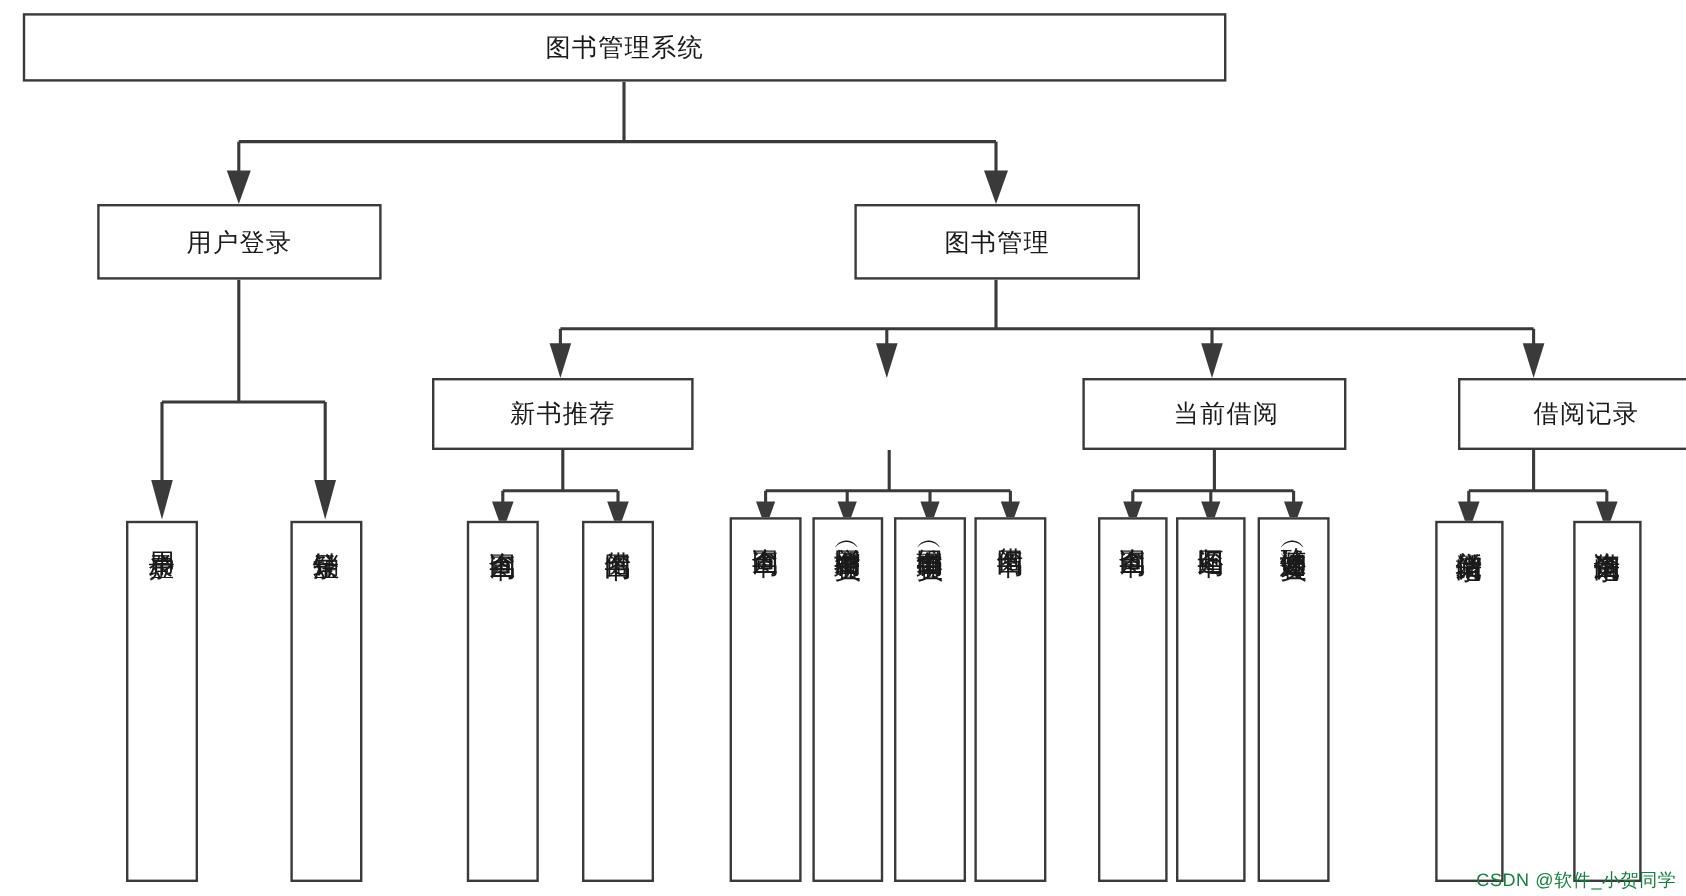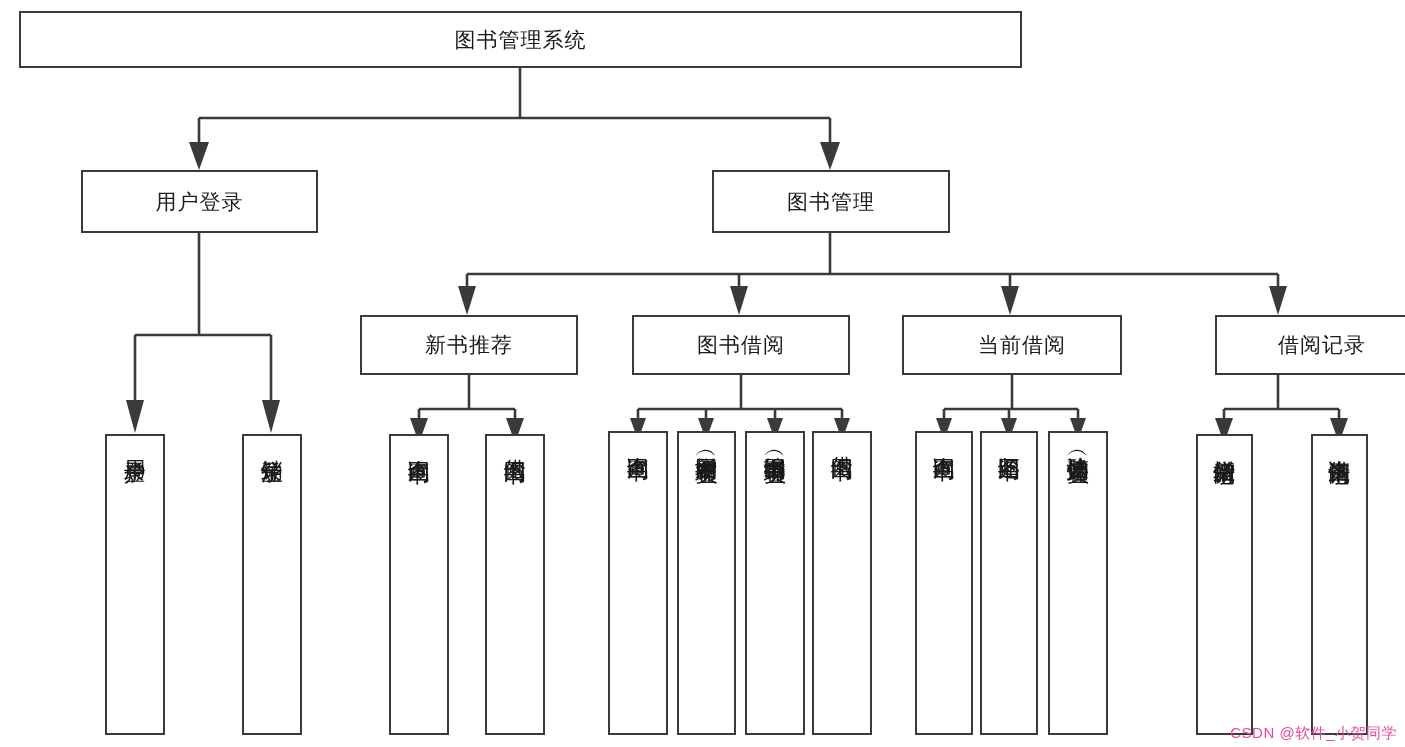--- a/index.html
+++ b/index.html
@@ -18,21 +18,21 @@
   .node.horiz{font-size:21px;letter-spacing:1px;}
   .node.vert{
     writing-mode:vertical-rl;text-orientation:upright;
     font-size:22px;line-height:1.06;letter-spacing:1px;
     padding:6px 0;justify-content:flex-start;align-items:center;
   }
   .node.vert .vtext{display:block;white-space:normal;}
   svg.wires{position:absolute;left:0;top:0;width:1405px;height:747px;pointer-events:none;}
   .watermark{
     position:absolute;right:8px;bottom:4px;
-    font-size:15px;color:#ec4899;white-space:nowrap;
+    font-size:15px;color:#15803d;white-space:nowrap;
     letter-spacing:0.5px;
   }
 </style>
 </head>
 <body>
 
 <div id="diagram">
 
   <svg class="wires" viewBox="0 0 1405 747">
     <g stroke="#3a3a3a" stroke-width="2.6" fill="none">
@@ -115,23 +115,20 @@
   <div class="node horiz" style="left:81px;top:170px;width:237px;height:63px;">
     <span>用户登录</span>
   </div>
   <div class="node horiz" style="left:712px;top:170px;width:238px;height:63px;font-family:Liberation Serif, serif;">
     <span>图书管理</span>
   </div>
 
   <div class="node horiz" style="left:360px;top:315px;width:218px;height:60px;text-align:center;">
     <span>新书推荐</span>
   </div>
-  <div class="node horiz" style="left:632px;top:315px;width:218px;height:60px;">
-    <span>图书借阅</span>
-  </div>
   <div class="node horiz" style="left:902px;top:315px;width:220px;height:60px;padding-left:20px;">
     <span>当前借阅</span>
   </div>
   <div class="node horiz" style="left:1171px;top:315px;width:214px;height:60px;margin-left:44px;">
     <span>借阅记录</span>
   </div>
 
   <div class="node vert" style="left:105px;top:434px;width:60px;height:301px;">
     <span class="vtext">用户登录</span>
   </div>

